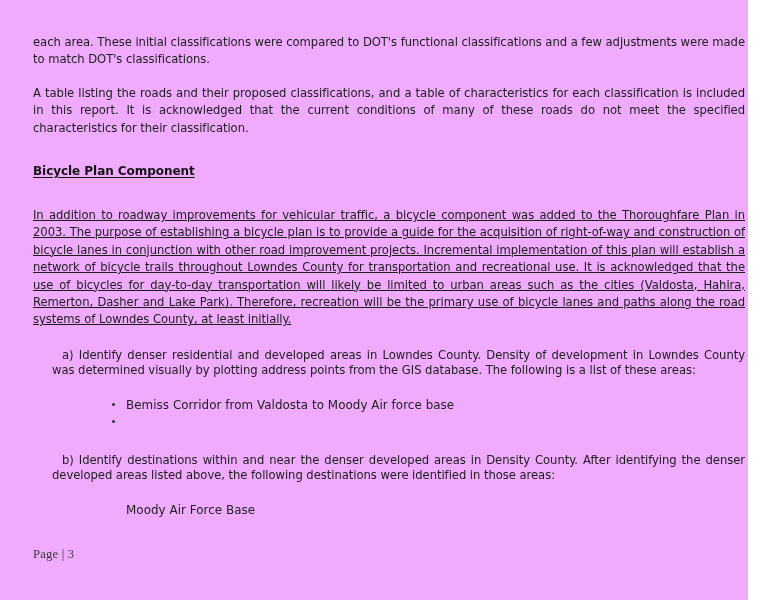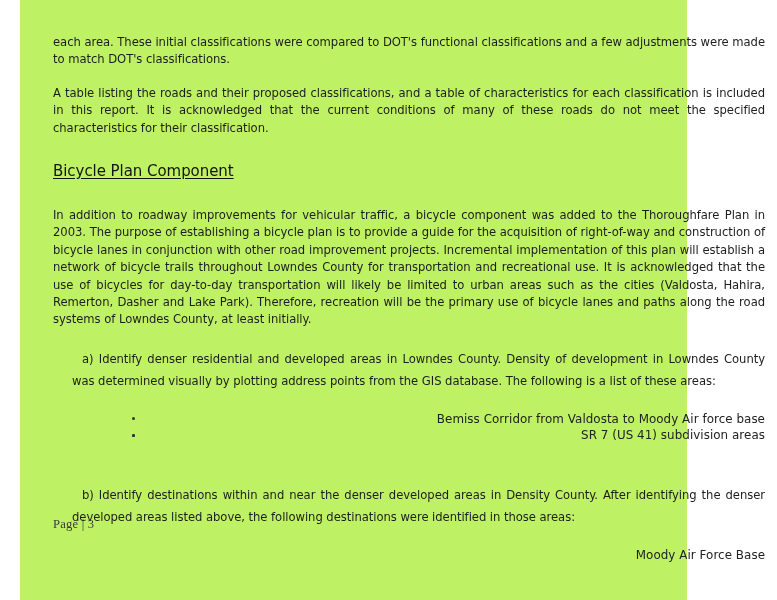--- a/index.html
+++ b/index.html
@@ -14,24 +14,23 @@
     overflow: hidden;
     font-family: "DejaVu Sans", sans-serif;
     color: #1a1a1a;
     -webkit-font-smoothing: antialiased;
   }
 
   .page {
     position: absolute;
     left: 0;
     top: 0;
-    width: 667px;
+    width: 748px;
     height: 600px;
-    background: #bef264;
-    margin-left: 20px;
+    background: #f0abfc;
   }
 
   
   .content {
     position: absolute;
     left: 33px;
     top: 34px;
     width: 712px;
   }
 
@@ -40,42 +39,43 @@
     line-height: 17.4px;
     text-align: justify;
     text-justify: inter-word;
     margin: 0 0 16px 0;
     color: #1d1d1d;
     letter-spacing: -0.05px;
   }
 
   .para-tight {
     margin-bottom: 0;
+    text-decoration: underline;
   }
 
   .section-heading {
-    font-size: 15px;
+    font-size: 12px;
     line-height: 18px;
-    font-weight: normal;
+    font-weight: bold;
     text-decoration: underline;
     text-underline-offset: 2px;
     margin: 0;
     color: #141414;
     letter-spacing: -0.05px;
   }
 
   .spacer-lg { height: 27px; }
   .spacer-md { height: 19px; }
   .spacer-sm { height: 13px; }
   .spacer-xs { height: 9px; }
 
   
   .subpara {
     font-size: 11.6px;
-    line-height: 22px;
+    line-height: 15px;
     text-align: justify;
     margin: 0 0 0 19px;
     width: 693px;
     text-indent: 10px;
     color: #1d1d1d;
     letter-spacing: -0.05px;
   }
 
   
   ul.bullets {
@@ -83,37 +83,36 @@
     margin: 0;
     padding: 0;
   }
   ul.bullets li {
     position: relative;
     padding-left: 93px;
     font-size: 11.9px;
     line-height: 16.6px;
     color: #222222;
     letter-spacing: 0.05px;
-    text-align: right;
   }
   ul.bullets li .bullet-dot {
     position: absolute;
     left: 79px;
     top: 6.4px;
     width: 3.2px;
     height: 3.2px;
     border-radius: 50%;
     background: #333333;
   }
 
   
   .footer {
     position: absolute;
     left: 33px;
-    top: 516px;
+    top: 546px;
     font-family: "Liberation Serif", "DejaVu Serif", serif;
     font-size: 12.6px;
     line-height: 16px;
     color: #3a3a3a;
     letter-spacing: 0.2px;
   }
 
   
   .scan-artifact {
     position: absolute;
@@ -155,24 +154,20 @@
     <div class="spacer-md"></div>
 
     <ul class="bullets">
       <li>
         <span class="bullet-dot"></span>
         <span>Bemiss Corridor from Valdosta to Moody Air force base</span>
       </li>
       <li>
         <span class="bullet-dot"></span>
       </li>
-      <li>
-        <span class="bullet-dot"></span>
-        <span>SR 7 (US 41) subdivision areas</span>
-      </li>
     </ul>
 
     <div class="spacer-lg"></div>
     <div class="spacer-sm"></div>
 
     <p class="subpara">b) Identify destinations within and near the denser developed areas in Density County. After identifying the denser developed areas listed above, the following destinations were identified in those areas:</p>
 
     <div class="spacer-md"></div>
 
     <ul class="bullets">

